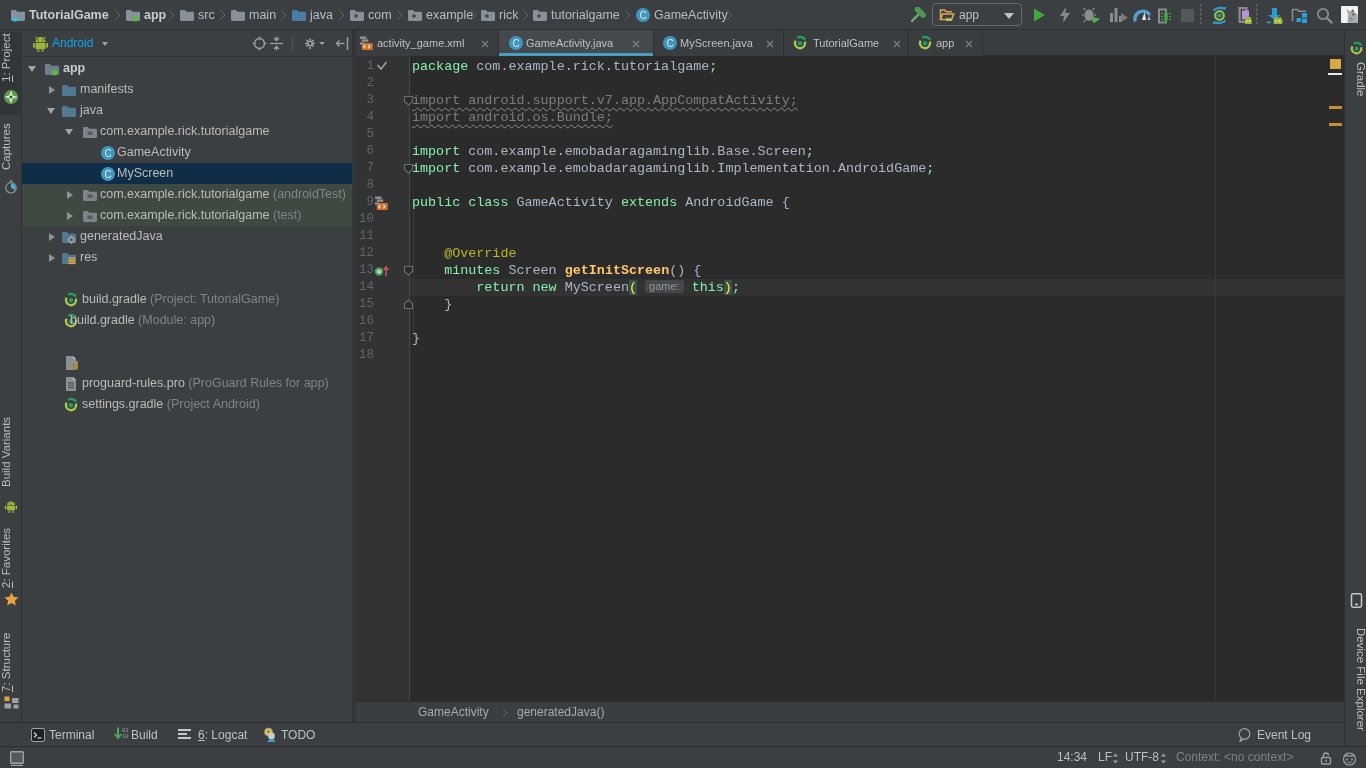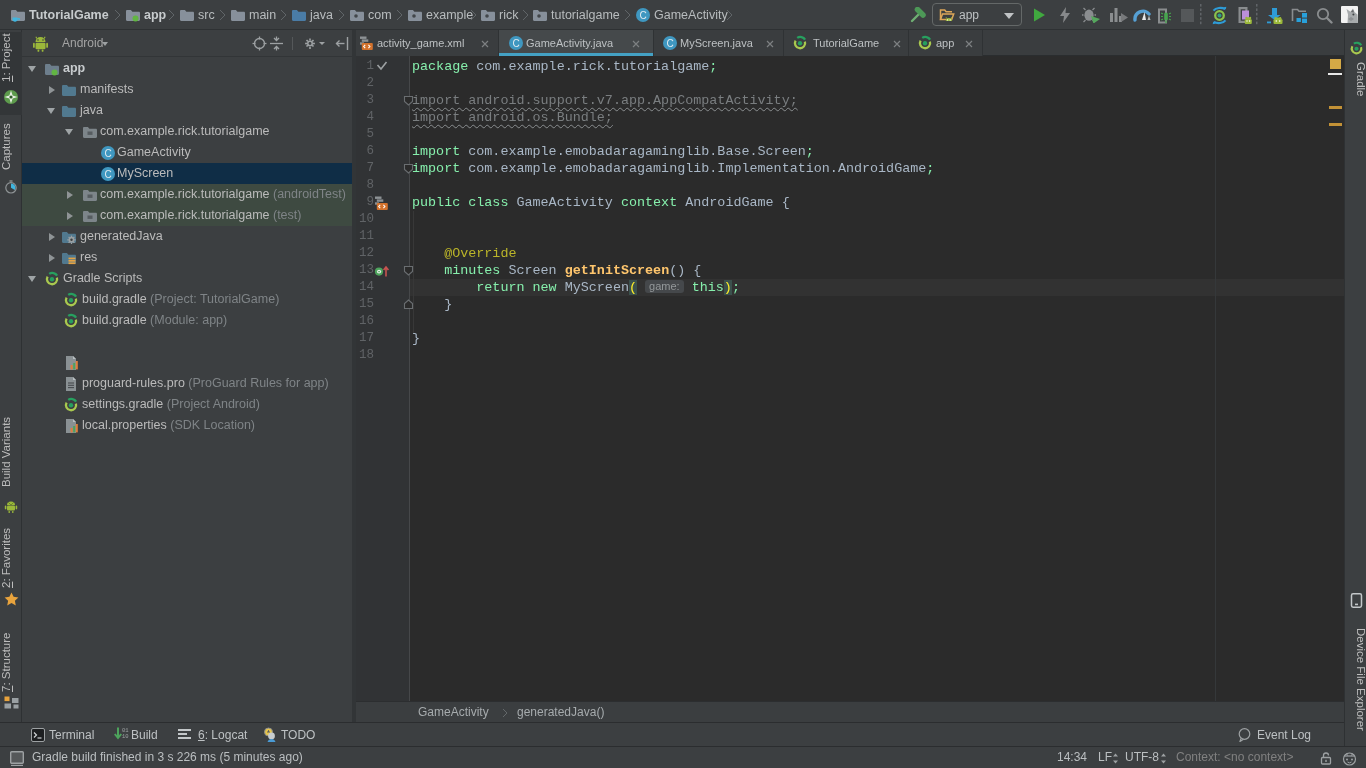--- a/index.html
+++ b/index.html
@@ -336,21 +336,21 @@
             <path d="M5 3.5 L3.8 1.8 M12 3.5 L13.2 1.8" stroke="#9bb83a" stroke-width="1.1"></path>
             <circle cx="6" cy="5" r=".8" fill="#3c3f41"></circle>
             <circle cx="11" cy="5" r=".8" fill="#3c3f41"></circle>
             <rect x="3.5" y="7.8" width="10" height="6.4" rx="1.2"></rect>
             <rect x="1" y="7.8" width="1.8" height="5" rx=".9"></rect>
             <rect x="14.2" y="7.8" width="1.8" height="5" rx=".9"></rect>
             <rect x="5.5" y="14.4" width="1.8" height="2.4" rx=".9"></rect>
             <rect x="9.7" y="14.4" width="1.8" height="2.4" rx=".9"></rect>
           </g>
         </svg>
-<div style="position:absolute;left:40px;top:0;line-height:27px;color:#a3a3a3">Android</div>
+<div style="position:absolute;left:30px;top:0;line-height:27px;color:#0ea5e9">Android</div>
 <div style="position:absolute;left:80px;top:12px;width:0;height:0;border-top:4px solid #9da1a3;border-left:3.5px solid transparent;border-right:3.5px solid transparent"></div>
 <svg style="position:absolute;left:230px;top:6px" width="15" height="15" viewBox="0 0 15 15">
           <circle cx="7.5" cy="7.5" r="5" stroke="#9da1a3" stroke-width="1.3" fill="none"></circle>
           <g stroke="#9da1a3" stroke-width="1.3">
             <path d="M7.5 0.5 v3"></path>
             <path d="M7.5 11.5 v3"></path>
             <path d="M0.5 7.5 h3"></path>
             <path d="M11.5 7.5 h3"></path>
           </g>
         </svg>
@@ -473,44 +473,35 @@
         <svg class="ticn" style="left:39px" width="16" height="16" viewBox="0 0 16 16">
           <path fill="#51798f" d="M1 4.2C1 3.5 1.5 3 2.2 3h3.7l1.5 1.7h6.4c.7 0 1.2.5 1.2 1.2v6.9c0 .7-.5 1.2-1.2 1.2H2.2c-.7 0-1.2-.5-1.2-1.2z"></path>
           <g fill="#e6a241">
             <rect x="7.5" y="7.6" width="7" height="1.7"></rect>
             <rect x="7.5" y="10" width="7" height="1.7"></rect>
             <rect x="7.5" y="12.4" width="7" height="1.7"></rect>
           </g>
         </svg>
         <span style="position:absolute;left:58px">res</span>
       </div>
-<div class="trow" style="top:238px">
-        <i class="arrow arrD" style="left:6px"></i>
-        <svg class="ticn" style="left:22px" width="16" height="16" viewBox="0 0 16 16">
-          <path d="M3.6 5.6 A5.1 5.1 0 1 0 12.9 6.6" stroke="#a9c94f" stroke-width="2.3" fill="none"></path>
-          <path d="M5.2 2.9 A5.5 5.5 0 0 1 13.1 4.6" stroke="#27a05f" stroke-width="2.3" fill="none"></path>
-          <circle cx="8" cy="8.2" r="2.2" fill="#27a05f"></circle>
-        </svg>
-        <span style="position:absolute;left:41px">Gradle Scripts</span>
-      </div>
 <div class="trow" style="top:259px">
         <svg class="ticn" style="left:41px" width="16" height="16" viewBox="0 0 16 16">
           <path d="M3.6 5.6 A5.1 5.1 0 1 0 12.9 6.6" stroke="#a9c94f" stroke-width="2.3" fill="none"></path>
           <path d="M5.2 2.9 A5.5 5.5 0 0 1 13.1 4.6" stroke="#27a05f" stroke-width="2.3" fill="none"></path>
           <circle cx="8" cy="8.2" r="2.2" fill="#27a05f"></circle>
         </svg>
         <span style="position:absolute;left:60px">build.gradle <span class="g">(Project: TutorialGame)</span></span>
       </div>
 <div class="trow" style="top:280px">
         <svg class="ticn" style="left:41px" width="16" height="16" viewBox="0 0 16 16">
           <path d="M3.6 5.6 A5.1 5.1 0 1 0 12.9 6.6" stroke="#a9c94f" stroke-width="2.3" fill="none"></path>
           <path d="M5.2 2.9 A5.5 5.5 0 0 1 13.1 4.6" stroke="#27a05f" stroke-width="2.3" fill="none"></path>
           <circle cx="8" cy="8.2" r="2.2" fill="#27a05f"></circle>
         </svg>
-        <span style="position:absolute;left:60px">build.gradle <span class="g">(Module: app)</span></span>
+        <span style="position:absolute;left:48px">build.gradle <span class="g">(Module: app)</span></span>
       </div>
 <div class="trow" style="top:322px">
         <svg class="ticn" style="left:41px" width="16" height="16" viewBox="0 0 16 16">
           <path d="M3 1 h7 l3 3 v11 h-10 z" fill="#8a9194"></path>
           <path d="M10 1 l3 3 h-3 z" fill="#b9bfc2"></path>
           <g>
             <rect x="7.6" y="10" width="2" height="4.4" fill="#e07f3c"></rect>
             <rect x="10.2" y="8" width="2" height="6.4" fill="#4da45c"></rect>
             <rect x="12.8" y="6" width="2" height="8.4" fill="#e07f3c"></rect>
           </g>
@@ -528,32 +519,20 @@
         </svg>
         <span style="position:absolute;left:60px">proguard-rules.pro <span class="g">(ProGuard Rules for app)</span></span>
       </div>
 <div class="trow" style="top:364px">
         <svg class="ticn" style="left:41px" width="16" height="16" viewBox="0 0 16 16">
           <path d="M3.6 5.6 A5.1 5.1 0 1 0 12.9 6.6" stroke="#a9c94f" stroke-width="2.3" fill="none"></path>
           <path d="M5.2 2.9 A5.5 5.5 0 0 1 13.1 4.6" stroke="#27a05f" stroke-width="2.3" fill="none"></path>
           <circle cx="8" cy="8.2" r="2.2" fill="#27a05f"></circle>
         </svg>
         <span style="position:absolute;left:60px">settings.gradle <span class="g">(Project Android)</span></span>
-      </div>
-<div class="trow" style="top:385px">
-        <svg class="ticn" style="left:41px" width="16" height="16" viewBox="0 0 16 16">
-          <path d="M3 1 h7 l3 3 v11 h-10 z" fill="#8a9194"></path>
-          <path d="M10 1 l3 3 h-3 z" fill="#b9bfc2"></path>
-          <g>
-            <rect x="7.6" y="10" width="2" height="4.4" fill="#e07f3c"></rect>
-            <rect x="10.2" y="8" width="2" height="6.4" fill="#4da45c"></rect>
-            <rect x="12.8" y="6" width="2" height="8.4" fill="#e07f3c"></rect>
-          </g>
-        </svg>
-        <span style="position:absolute;left:60px">local.properties <span class="g">(SDK Location)</span></span>
       </div>
 </div>
 <div class="ab" id="splitter"></div>
 <div class="ab" id="tabbar">
 <div class="tab" style="left:0;width:143px">
 <svg class="tico" style="left:3px" width="16" height="16" viewBox="0 0 16 16">
           <g fill="#8d9295">
             <rect x="1" y="1.5" width="6.5" height="2.4"></rect>
             <rect x="2.8" y="4.4" width="6.5" height="2.4"></rect>
             <rect x="1" y="7.3" width="4" height="2.4"></rect>
@@ -636,21 +615,21 @@
 17
 18</pre>
 <pre id="code"><span class="k">package</span> com.example.rick.tutorialgame<span class="k">;</span>
 
 <span class="gr">import android.support.v7.app.AppCompatActivity;</span>
 <span class="gr">import android.os.Bundle;</span>
 
 <span class="k">import</span> com.example.emobadaragaminglib.Base.Screen<span class="k">;</span>
 <span class="k">import</span> com.example.emobadaragaminglib.Implementation.AndroidGame<span class="k">;</span>
 
-<span class="k">public class</span> GameActivity <span class="k">context</span> AndroidGame {
+<span class="k">public class</span> GameActivity <span class="k">extends</span> AndroidGame {
 
 
     <span class="an">@Override</span>
     <span class="k">minutes</span> Screen <span class="fn">getInitScreen</span>() {
         <span class="k">return new</span> MyScreen<span class="ph">(</span> <span class="chip">game:</span> <span class="k">this</span><span class="ph">)</span><span class="k">;</span>
     }
 
 }
 </pre>
 <svg style="position:absolute;left:20px;top:5px" width="12" height="10" viewBox="0 0 12 10">
@@ -732,21 +711,20 @@
         <circle cx="7.5" cy="6" r="5.3" stroke="#9da1a3" stroke-width="1.2" fill="none"></circle>
         <path d="M4 10.5 L3 13.5 L6.5 11.2" stroke="#9da1a3" stroke-width="1.2" fill="none"></path>
       </svg>
 <div class="bt" style="left:1257px">Event Log</div>
 </div>
 <div class="ab" id="status">
 <svg style="position:absolute;left:10px;top:4px" width="14" height="15" viewBox="0 0 14 15">
         <rect x="0.7" y="0.7" width="12.6" height="11.6" rx="1" stroke="#9da1a3" stroke-width="1.4" fill="#55585a"></rect>
         <path d="M1 14.4 h12" stroke="#9da1a3" stroke-width="1.2"></path>
       </svg>
-<div class="st" style="left:32px">Gradle build finished in 3 s 226 ms (5 minutes ago)</div>
 <div class="st" style="left:1057px">14:34</div>
 <div class="st" style="left:1098px">LF</div>
 <svg style="position:absolute;left:1112px;top:6px" width="7" height="11">
         <path d="M3.5 0.5 L6 3.5 H1 Z" fill="#9da1a3"></path>
         <path d="M3.5 10.5 L1 7.5 H6 Z" fill="#9da1a3"></path>
       </svg>
 <div class="st" style="left:1125px">UTF-8</div>
 <svg style="position:absolute;left:1160px;top:6px" width="7" height="11">
         <path d="M3.5 0.5 L6 3.5 H1 Z" fill="#9da1a3"></path>
         <path d="M3.5 10.5 L1 7.5 H6 Z" fill="#9da1a3"></path>

